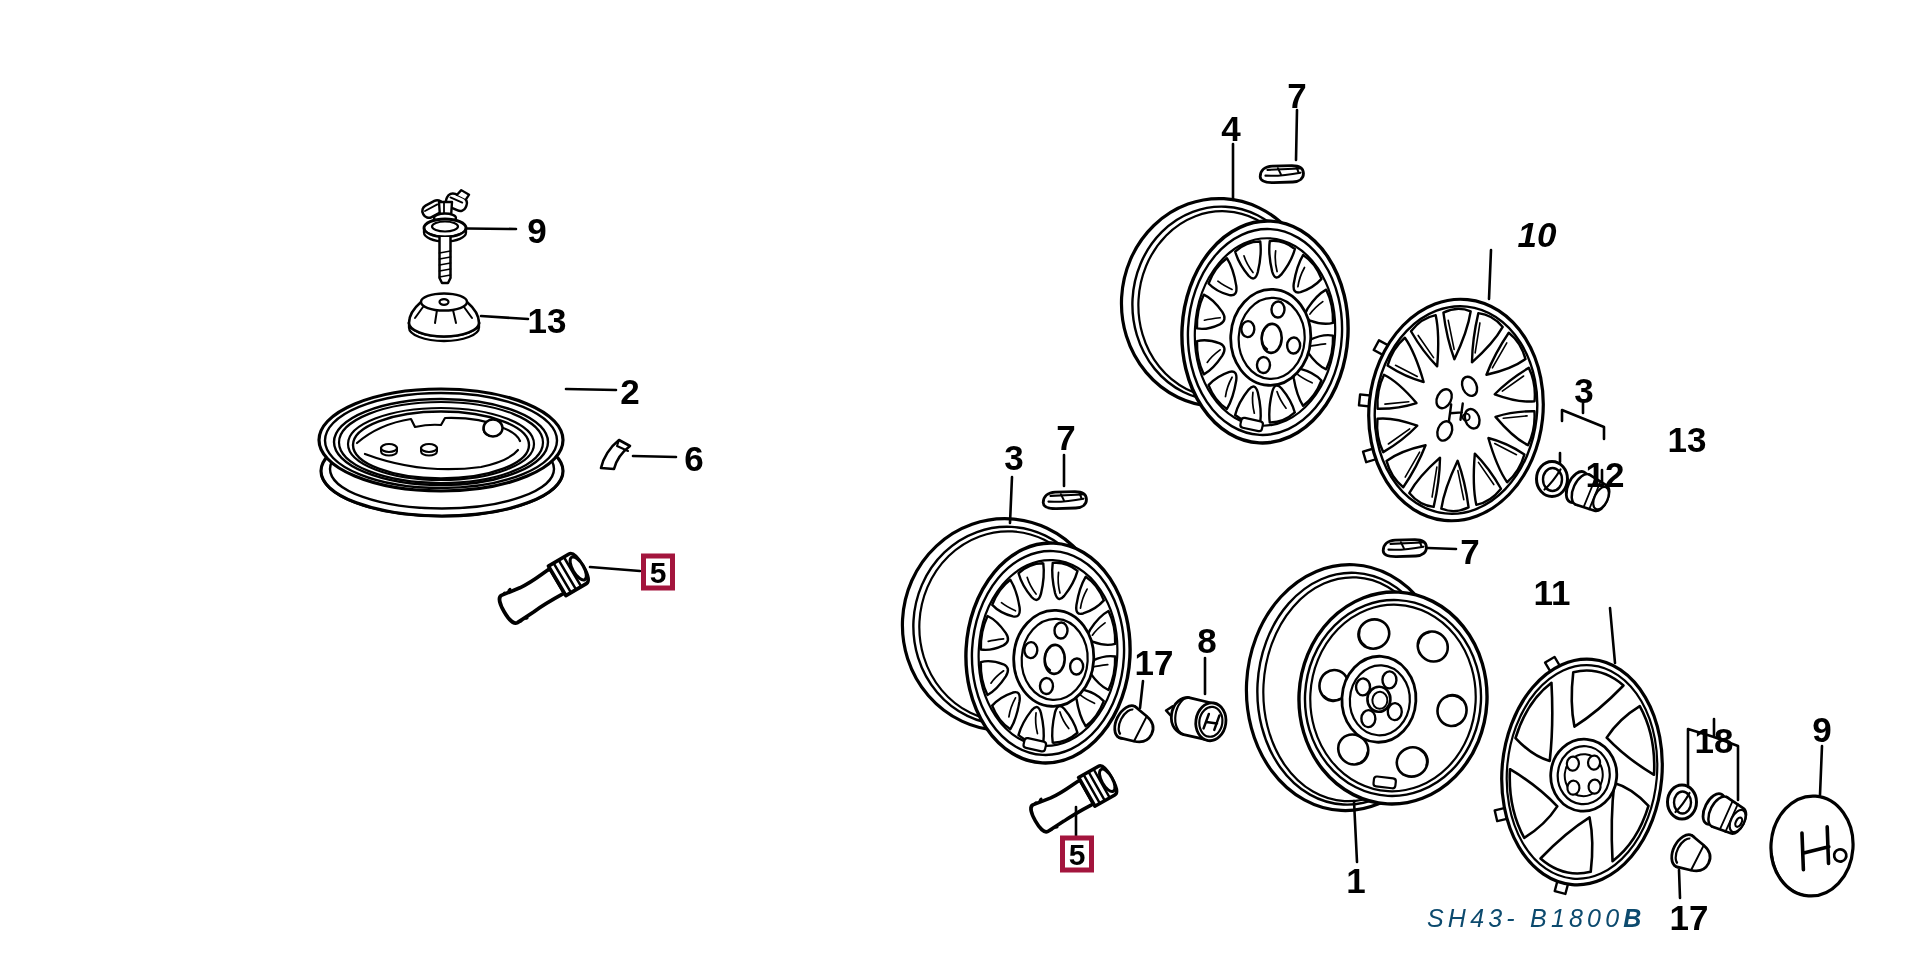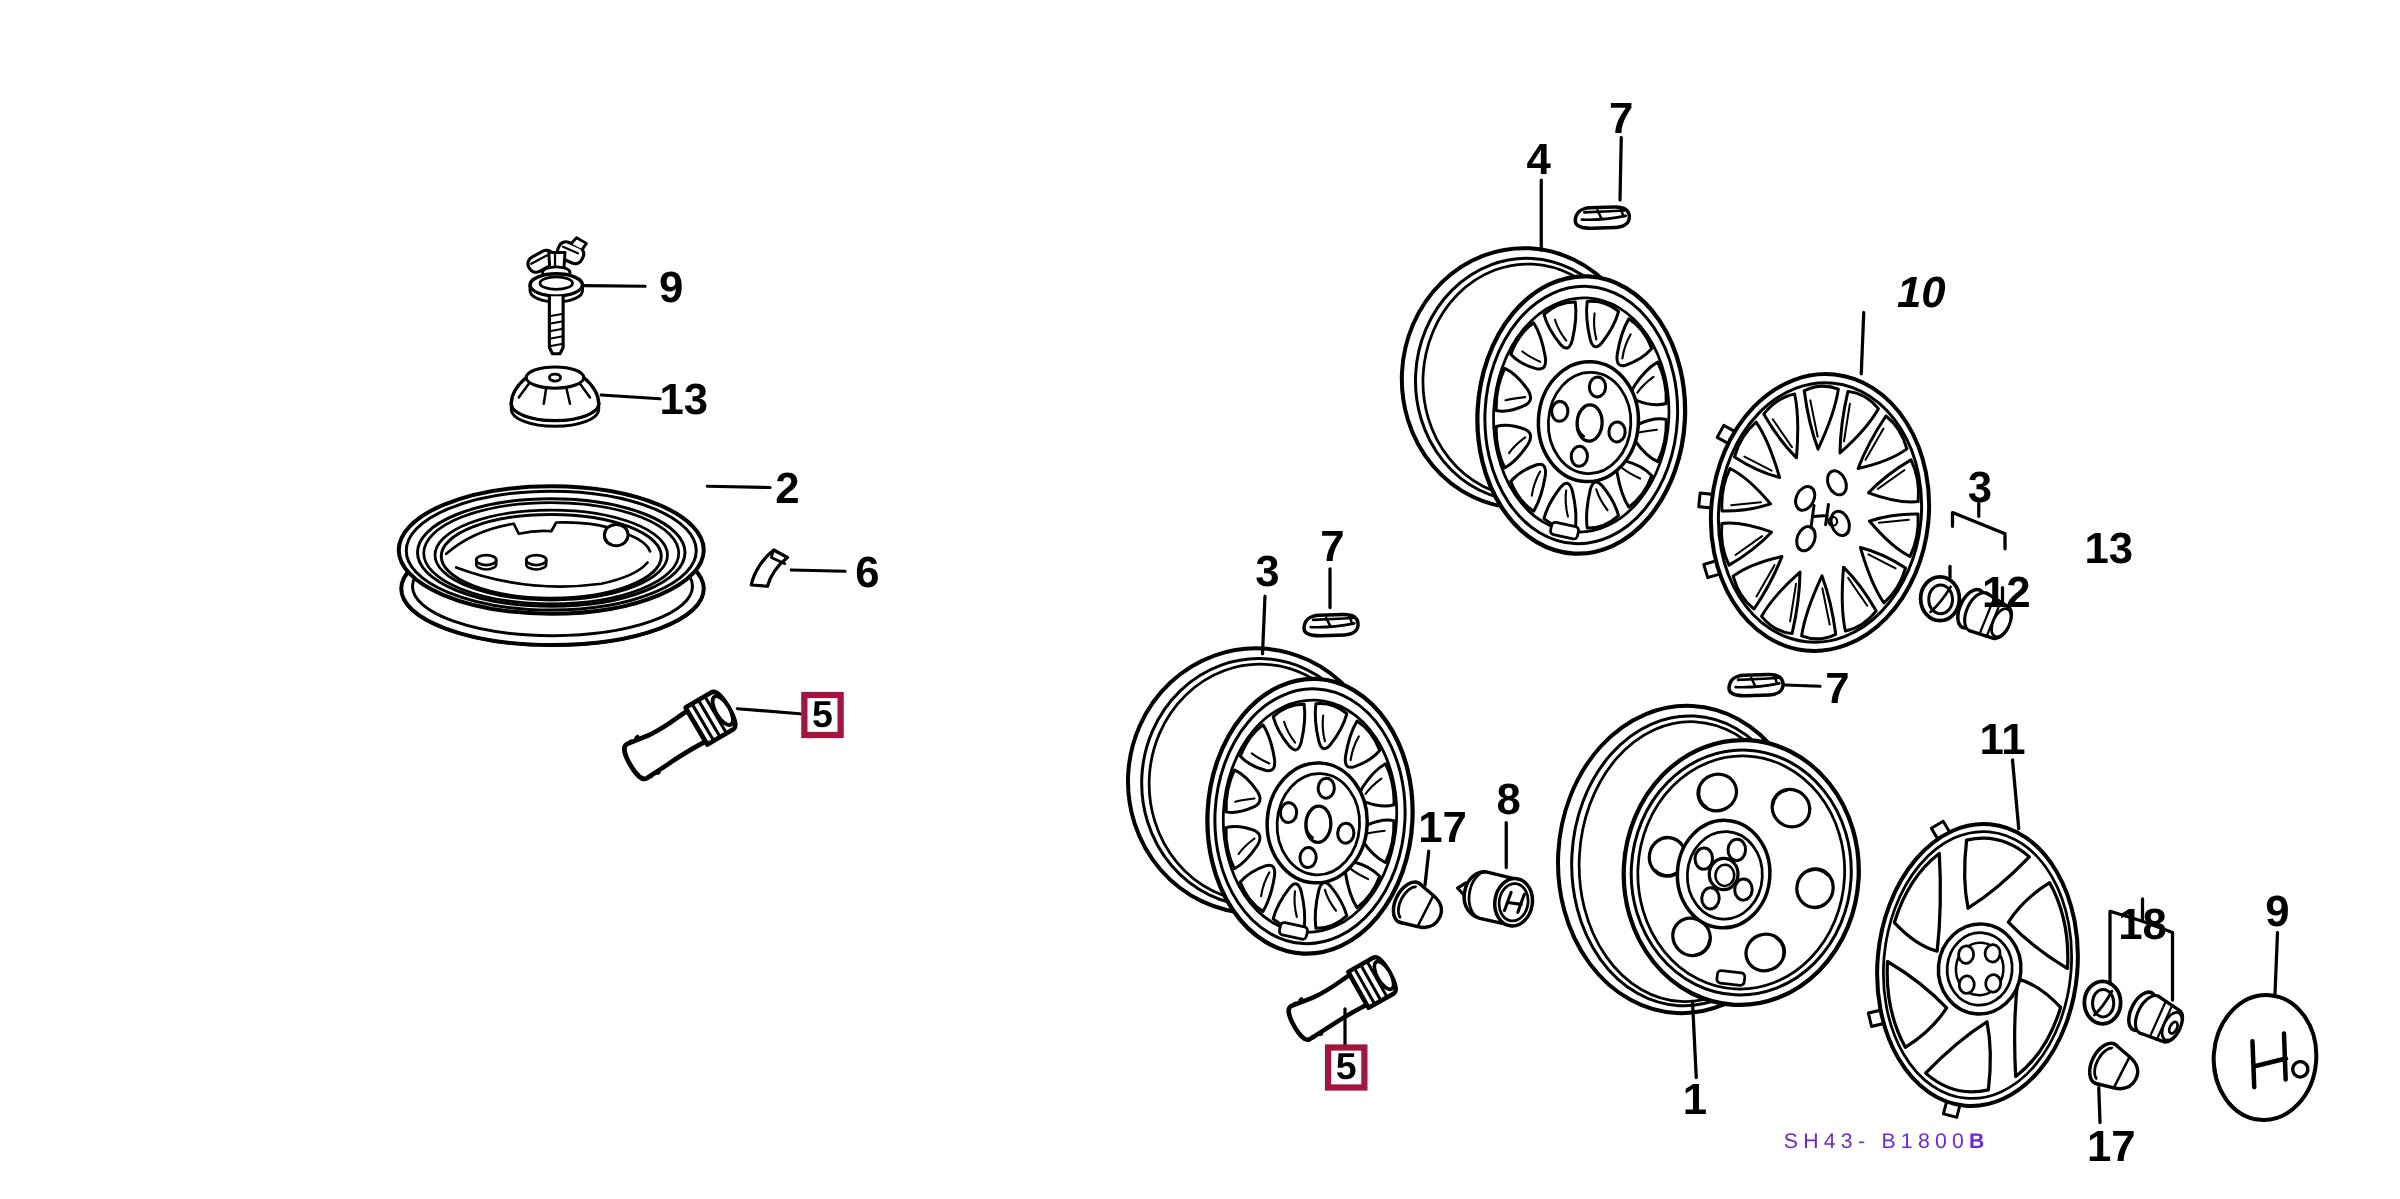--- a/index.html
+++ b/index.html
@@ -5,23 +5,23 @@
   html,body{margin:0;padding:0;background:#ffffff;}
   .stage{position:relative;width:1920px;height:959px;background:#ffffff;overflow:hidden;
          font-family:"Liberation Sans",sans-serif;}
   .stage svg{position:absolute;left:0;top:0;}
   .callout{position:absolute;transform:translate(-50%,-50%);color:#000;
            font-family:"Liberation Sans",sans-serif;font-size:35px;font-weight:bold;
            line-height:1;white-space:nowrap;cursor:pointer;}
   .callout-box{background:#a3153d;padding:5px;transform:translate(-50%,-50%);}
   .callout-box .callout-num{display:flex;align-items:center;justify-content:center;
            background:#ffffff;color:#000;width:24px;height:27px;font-size:30px;font-weight:bold;}
-  .diagram-code{position:absolute;left:1427px;top:903px;color:#6d28d9;
-           font-family:"Liberation Sans",sans-serif;font-size:17px;font-weight:400;
-           letter-spacing:4.2px;line-height:1.2;white-space:nowrap;}
+  .diagram-code{position:absolute;left:1427px;top:903px;color:#0c4a6e;
+           font-family:"Liberation Sans",sans-serif;font-size:25px;font-weight:400;
+           letter-spacing:4.2px;line-height:1.2;white-space:nowrap;font-style:italic;}
   .diagram-code .code-suffix{font-weight:bold;letter-spacing:0;}
 </style>
 </head>
 <body>
 
 <div class="stage">
 <svg width="1920" height="959" viewBox="0 0 1920 959" stroke="#000" fill="none" stroke-linecap="round" stroke-linejoin="round">
       <g>
         <g transform="translate(445,228)">
 <g transform="translate(-12,-19) rotate(-28)">
@@ -475,18 +475,18 @@
 <div class="callout" style="left:1605px;top:453px;margin-top:21px;">12</div>
 <div class="callout" style="left:1014px;top:457px;">3</div>
 <div class="callout" style="left:1066px;top:437px;">7</div>
 <div class="callout" style="left:1470px;top:551px;">7</div>
 <div class="callout" style="left:1154px;top:662px;">17</div>
 <div class="callout" style="left:1207px;top:640px;">8</div>
 <div class="callout callout-box" style="left:1077px;top:854px;">
       <span class="callout-num">5</span>
     </div>
 <div class="callout" style="left:1356px;top:880px;">1</div>
-<div class="callout" style="left:1602px;top:592px;text-align:center;">11</div>
+<div class="callout" style="left:1552px;top:592px;text-align:center;">11</div>
 <div class="callout" style="left:1714px;top:704px;margin-top:36px;">18</div>
 <div class="callout" style="left:1822px;top:729px;">9</div>
 <div class="callout" style="left:1689px;top:917px;">17</div>
 <div class="diagram-code"><span>SH43- B1800</span><span class="code-suffix">B</span></div>
 </div>
 
 </body></html>

